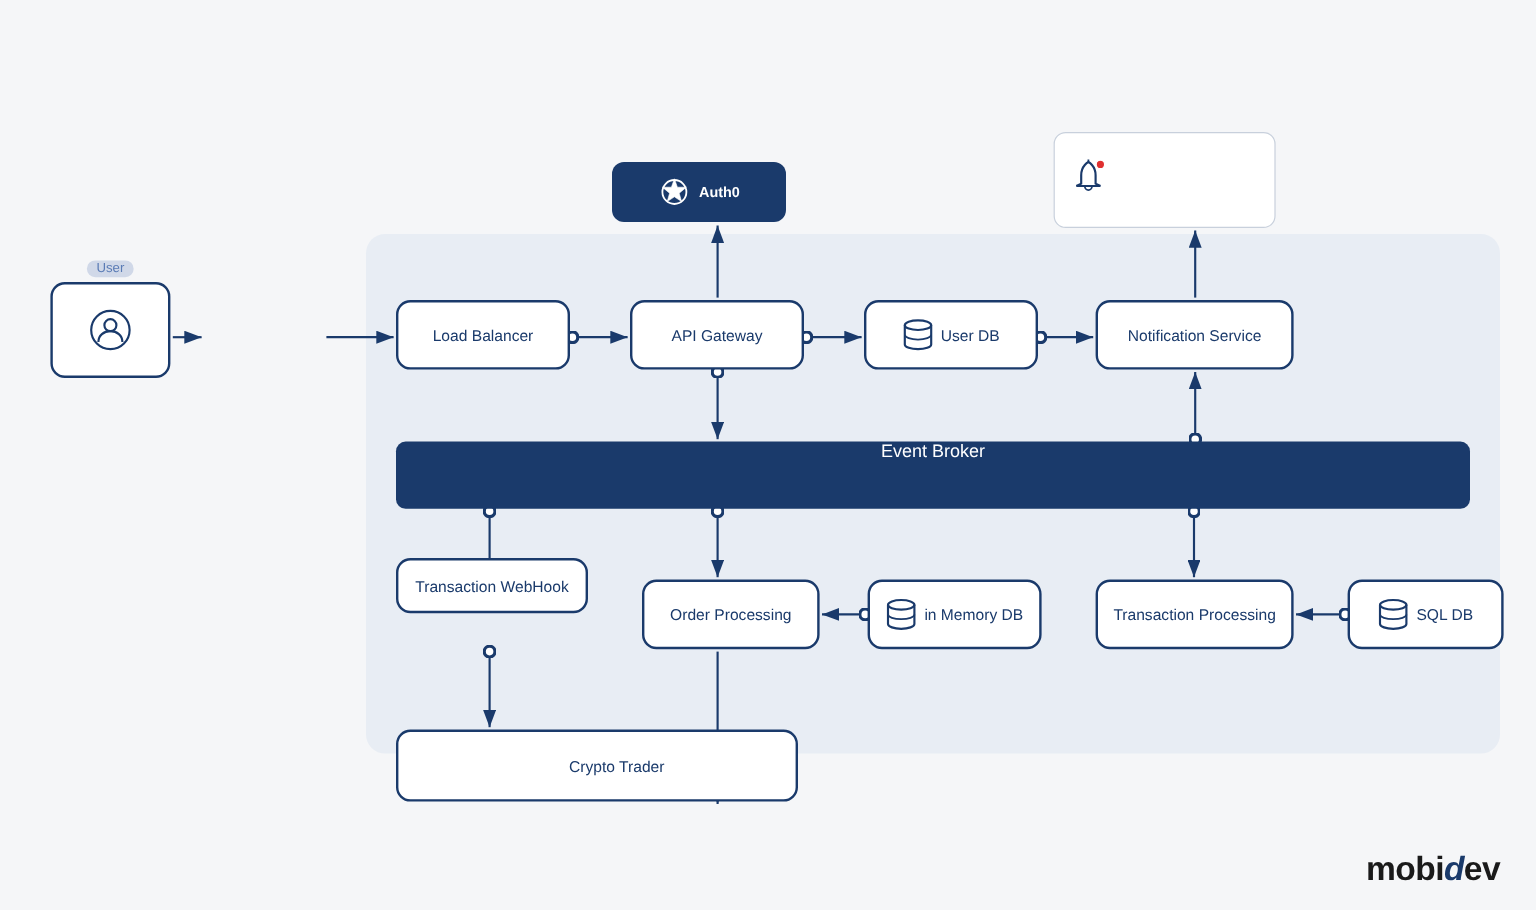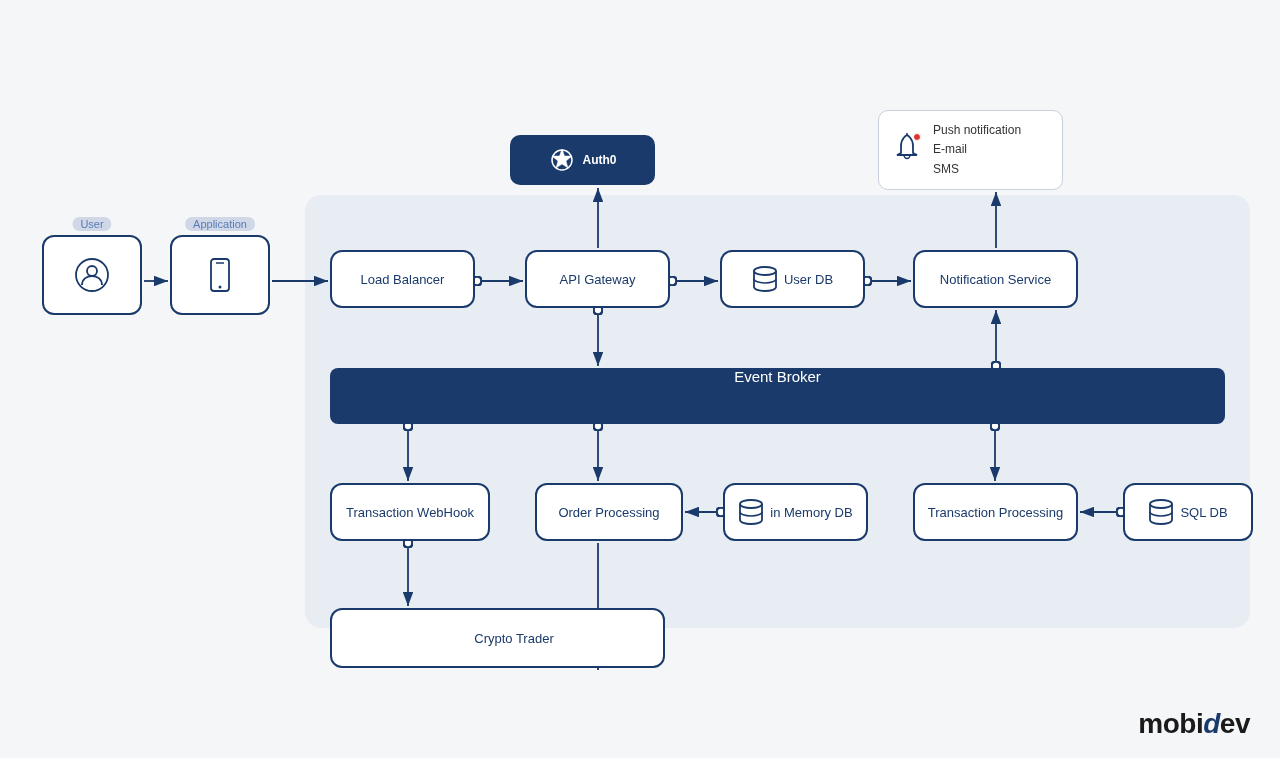--- a/index.html
+++ b/index.html
@@ -198,24 +198,24 @@
       align-items: flex-start;
       justify-content: center;
       color: white;
       font-size: 15px;
       font-weight: 500;
     }
 
     
     .node-txwebhook {
       position: absolute;
-      top: 443px;
+      top: 425px;
       left: 310px;
       width: 160px;
-      height: 58px;
+      height: 46px;
     }
 
     
     .node-orderproc {
       position: absolute;
       top: 443px;
       left: 515px;
       width: 148px;
       height: 58px;
     }
@@ -351,53 +351,39 @@
   <div class="node-user">
     <span class="label-top">User</span>
 
     <svg width="36" height="36" viewBox="0 0 36 36" fill="none">
       <circle cx="18" cy="18" r="16" stroke="#1a3a6b" stroke-width="1.8" fill="white"></circle>
       <circle cx="18" cy="14" r="5" stroke="#1a3a6b" stroke-width="1.8" fill="none"></circle>
       <path d="M8 28c0-5.5 4.5-9 10-9s10 3.5 10 9" stroke="#1a3a6b" stroke-width="1.8" fill="none"></path>
     </svg>
   </div>
 
-  <div class="node-app">
-    <span class="label-top">Application</span>
-
-    <svg width="30" height="36" viewBox="0 0 30 36" fill="none">
-      <rect x="6" y="2" width="18" height="32" rx="3" stroke="#1a3a6b" stroke-width="1.8" fill="none"></rect>
-      <circle cx="15" cy="30" r="1.5" fill="#1a3a6b"></circle>
-      <line x1="11" y1="6" x2="19" y2="6" stroke="#1a3a6b" stroke-width="1.5"></line>
-    </svg>
-  </div>
 
   <div class="node-auth0">
 
     <svg width="26" height="26" viewBox="0 0 26 26" fill="none">
       <polygon points="13,2 15.5,9 23,9 17,14 19,21 13,17 7,21 9,14 3,9 10.5,9" fill="white" stroke="white" stroke-width="0.5"></polygon>
       <circle cx="13" cy="13" r="10" stroke="white" stroke-width="1.5" fill="none"></circle>
     </svg>
     <span>Auth0</span>
   </div>
 
   <div class="node-notif-info">
 
     <div style="position:relative; flex-shrink:0;">
       <svg width="32" height="34" viewBox="0 0 32 34" fill="none">
         <path d="M16 4 C16 4 10 7 10 15 L10 22 L6 24 L26 24 L22 22 L22 15 C22 7 16 4 16 4Z" stroke="#1a3a6b" stroke-width="1.8" fill="none"></path>
         <path d="M13 24 C13 26 14.5 27.5 16 27.5 C17.5 27.5 19 26 19 24" stroke="#1a3a6b" stroke-width="1.5" fill="none"></path>
         <line x1="16" y1="4" x2="16" y2="2" stroke="#1a3a6b" stroke-width="1.5"></line>
       </svg>
       <div style="position:absolute; top:2px; right:2px; width:8px; height:8px; border-radius:50%; background:#e03030; border:1.5px solid white;"></div>
-    </div>
-    <div class="notif-info-text">
-      <div>Push notification</div>
-      <div>E-mail</div>
-      <div>SMS</div>
     </div>
   </div>
 
   <div class="node node-lb">
     <span>Load Balancer</span>
   </div>
 
   <div class="node node-apigw">
     <span>API Gateway</span>
   </div>

